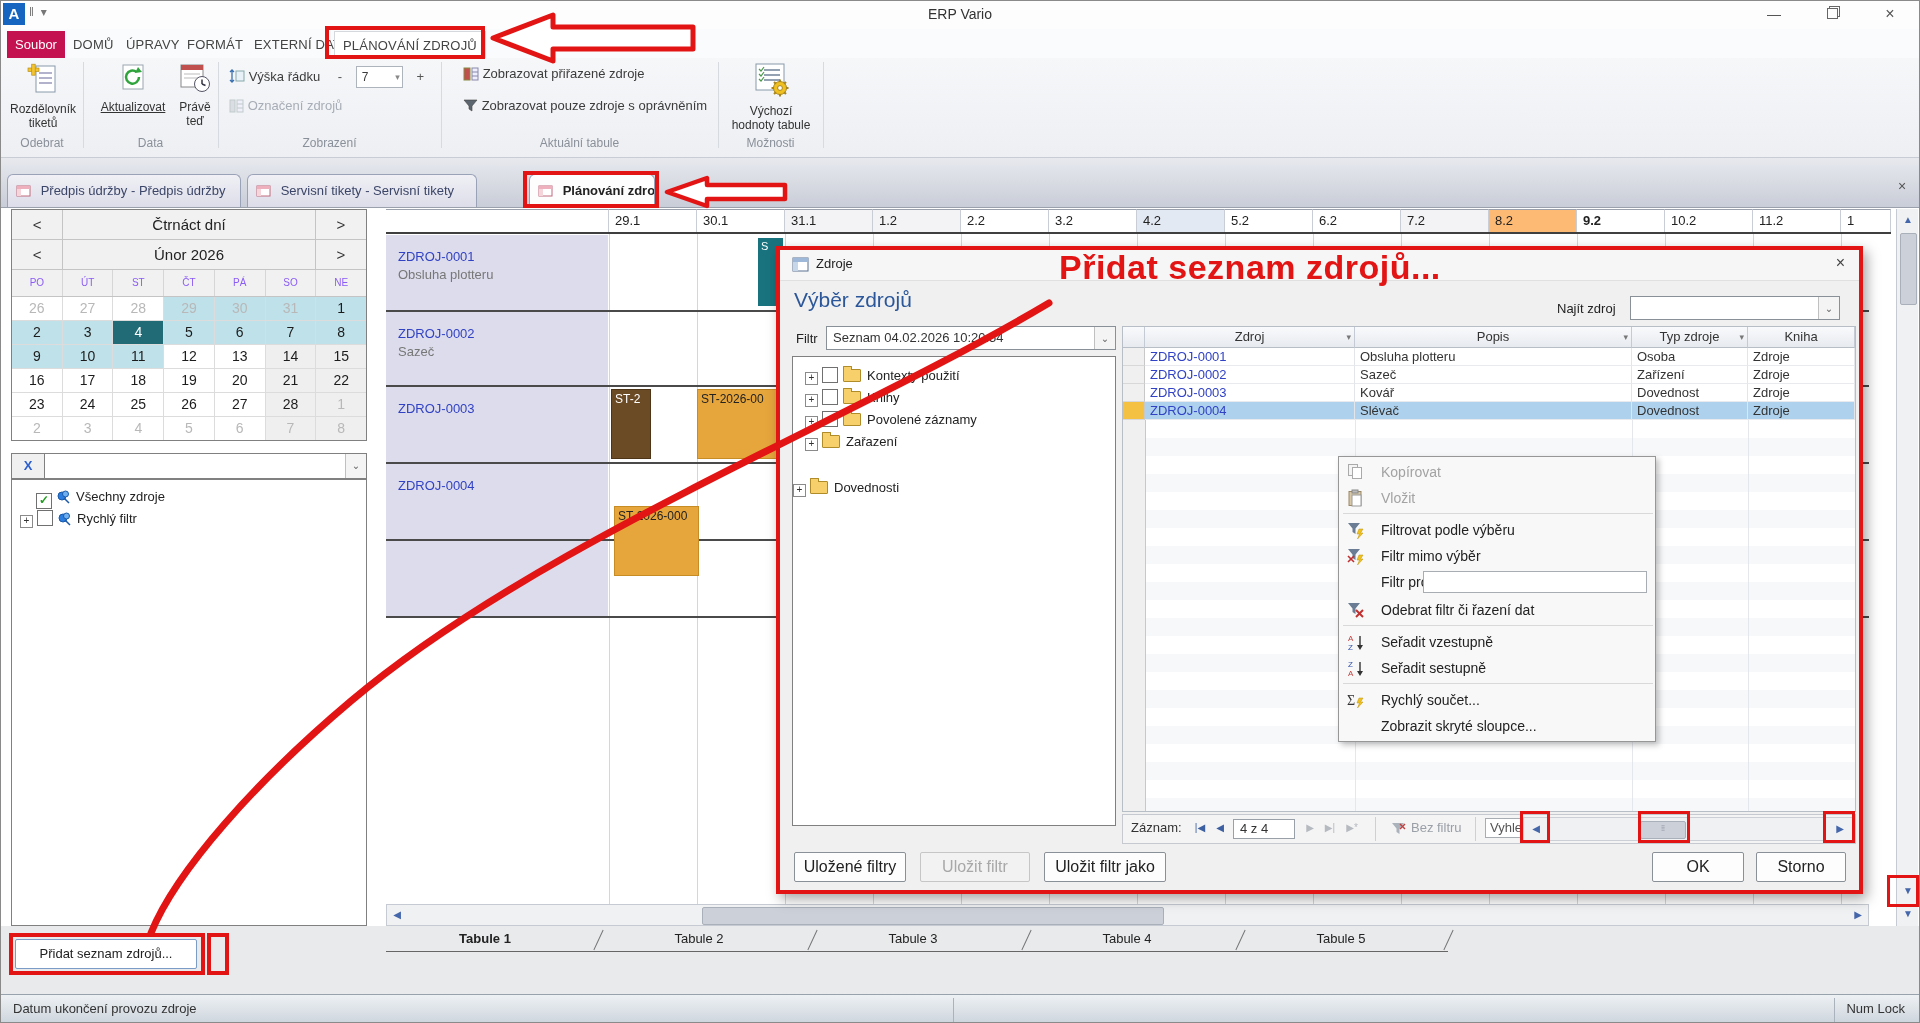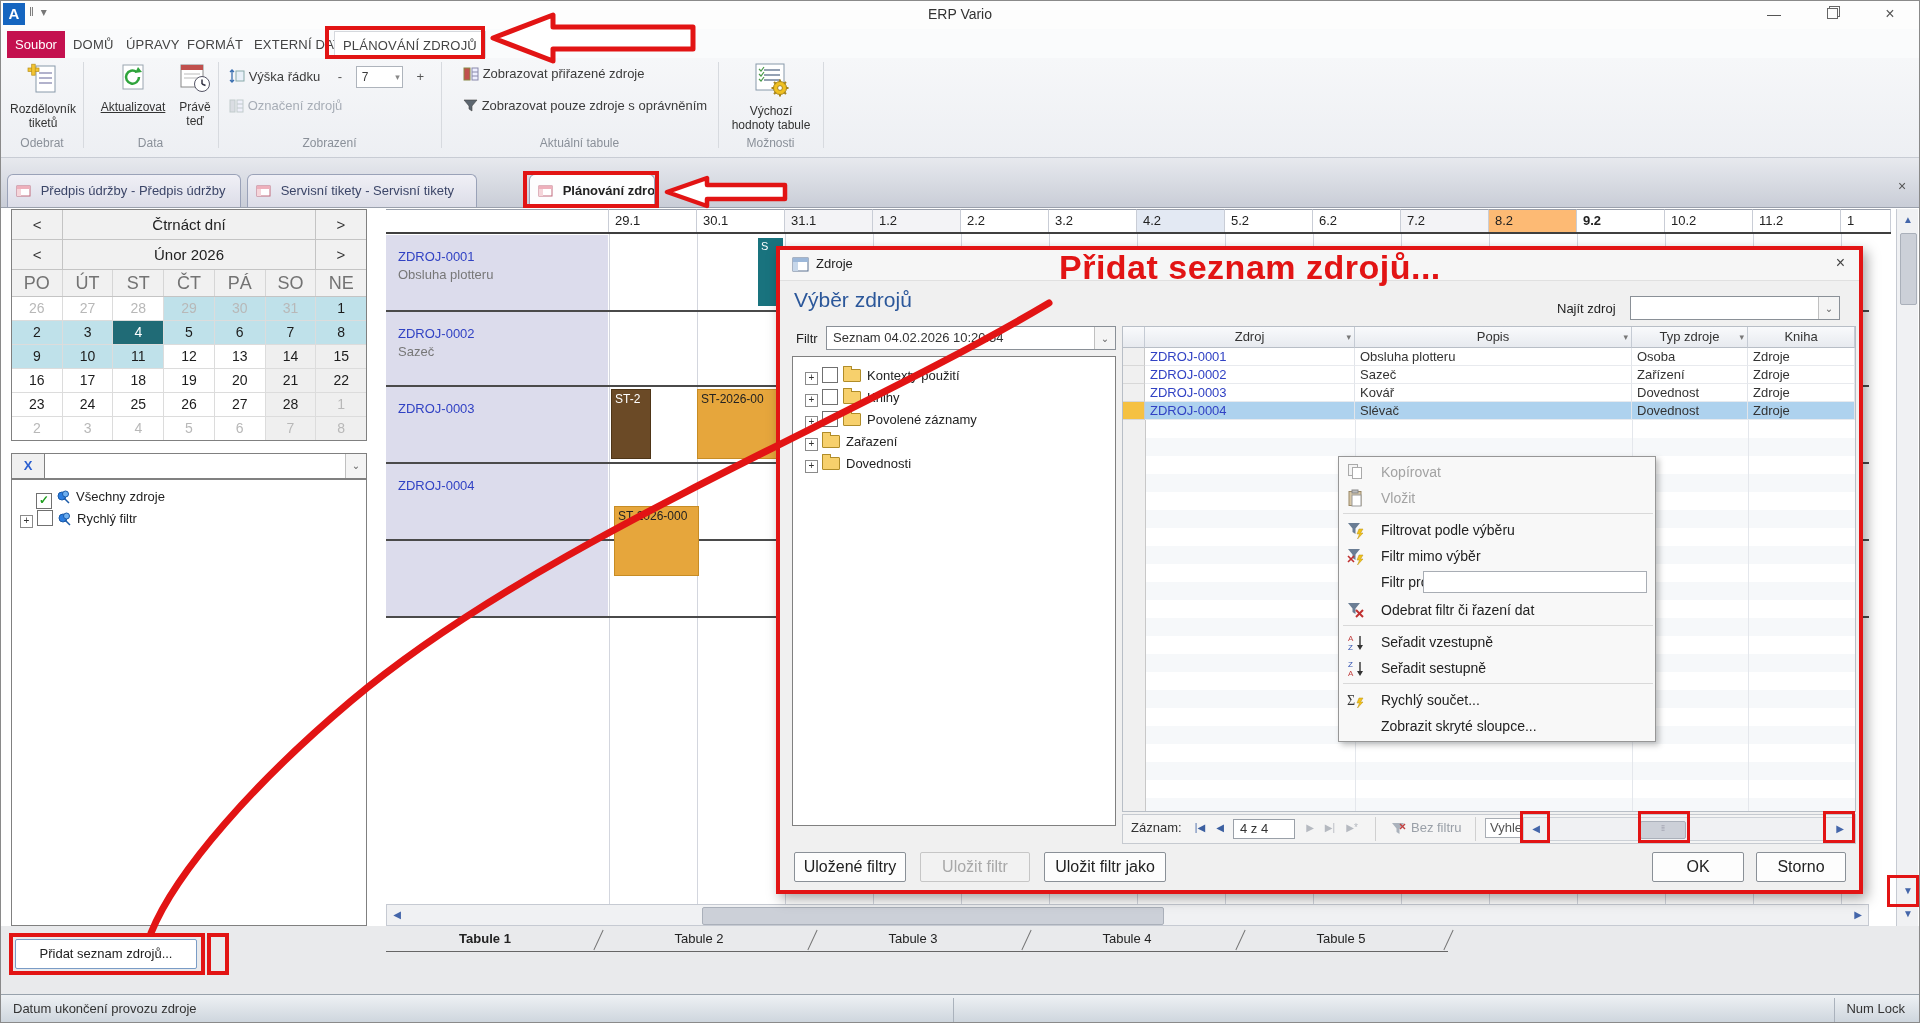--- a/index.html
+++ b/index.html
@@ -39,21 +39,21 @@
   .stripclose{position:absolute;top:20px;color:#555;font-size:14px;}
 
   
   .cal{position:absolute;left:10px;top:208px;width:356px;border:1px solid #808080;background:#fff;box-sizing:border-box;}
   .calrow{display:flex;border-bottom:1px solid #c4c4c4;background:#f1f1f1;}
   .calrow:last-child{border-bottom:none;}
   .calnav{flex:1;text-align:center;line-height:29px;font-size:15px;color:#333;border-right:1px solid #c4c4c4;}
   .calnav:last-child{border-right:none;}
   .calhead{flex:5;text-align:center;line-height:29px;font-size:15px;color:#222;border-right:1px solid #c4c4c4;}
   .caldays{display:flex;background:#f1f1f1;border-bottom:1px solid #c4c4c4;}
-  .caldayname{flex:1;text-align:center;line-height:26px;color:#737373;font-size:18px;border-right:1px solid #d6d6d6;}
+  .caldayname{flex:1;text-align:center;line-height:26px;color:#8b5cf6;font-size:10px;border-right:1px solid #d6d6d6;}
   .caldayname:last-child{border-right:none;}
   .calweek{display:flex;border-bottom:1px solid #dcdcdc;background:#fff;}
   .calweek:last-child{border-bottom:none;}
   .c{flex:1;text-align:center;line-height:23px;font-size:14px;color:#1c1c1c;border-right:1px solid #dcdcdc;}
   .c:last-child{border-right:none;}
   .dim{color:#b8b8b8;}
   .rng{background:#bfe1ea;}
   .wkd{background:#efefef;}
   .sel{background:#206b76;color:#fff;}
 
@@ -517,21 +517,21 @@
     <div class="combo" style="left:46px;top:76px;width:290px;height:24px;">
       <span>Seznam 04.02.2026 10:20:54</span>
       <div class="combo-dd">⌄</div>
     </div>
 
     <div class="dtree">
       <div class="titem" style="padding-left:12px;"><span class="expander">+</span><span class="chk"></span><span class="folder"></span><span>Kontexty použití</span></div>
       <div class="titem" style="padding-left:12px;"><span class="expander">+</span><span class="chk"></span><span class="folder"></span><span>Knihy</span></div>
       <div class="titem" style="padding-left:12px;"><span class="expander">+</span><span class="chk"></span><span class="folder"></span><span>Povolené záznamy</span></div>
       <div class="titem" style="padding-left:12px;"><span class="expander">+</span><span class="folder"></span><span>Zařazení</span></div>
-      <div class="titem" style="padding-left:12px;"><span class="expander">+</span><span class="folder"></span><span>Dovednosti</span></div>
+      <div class="titem" style="margin-top:24px;"><span class="expander">+</span><span class="folder"></span><span>Dovednosti</span></div>
     </div>
 
     <div class="dtable">
       <div class="th" style="left:0;width:22px;"></div>
       <div class="th" style="left:22px;width:210px;"><span>Zdroj</span><span class="hdd">▾</span></div>
       <div class="th" style="left:232px;width:277px;"><span>Popis</span><span class="hdd">▾</span></div>
       <div class="th" style="left:509px;width:116px;"><span>Typ zdroje</span><span class="hdd">▾</span></div>
       <div class="th" style="left:625px;width:107px;"><span>Kniha</span></div>
 
       <div class="rowsel" style="top:21px;"></div>

